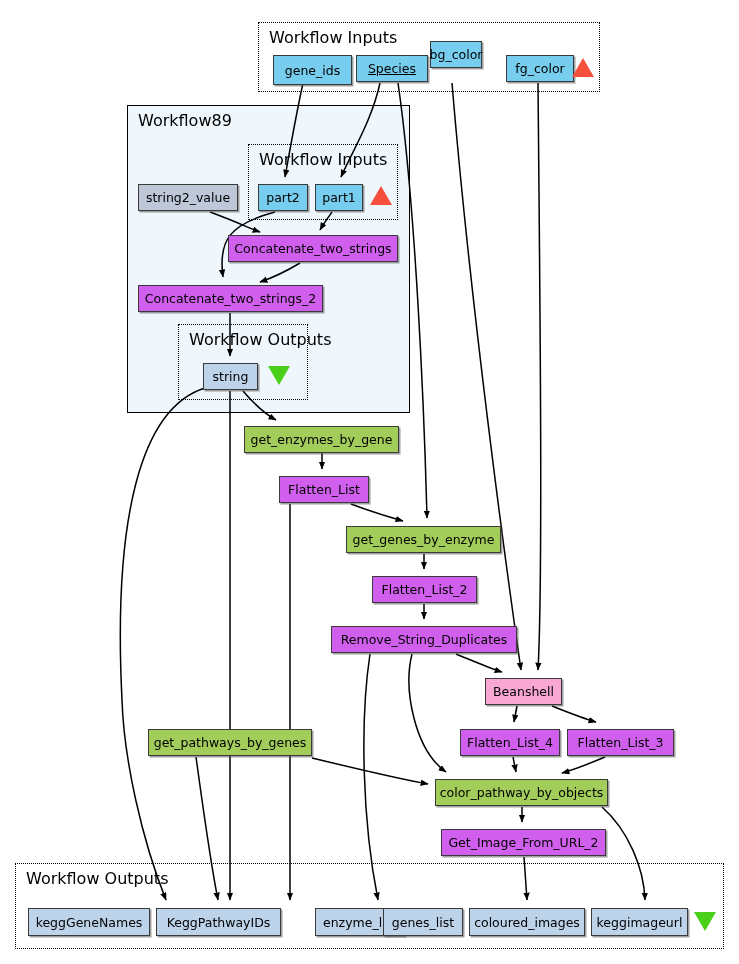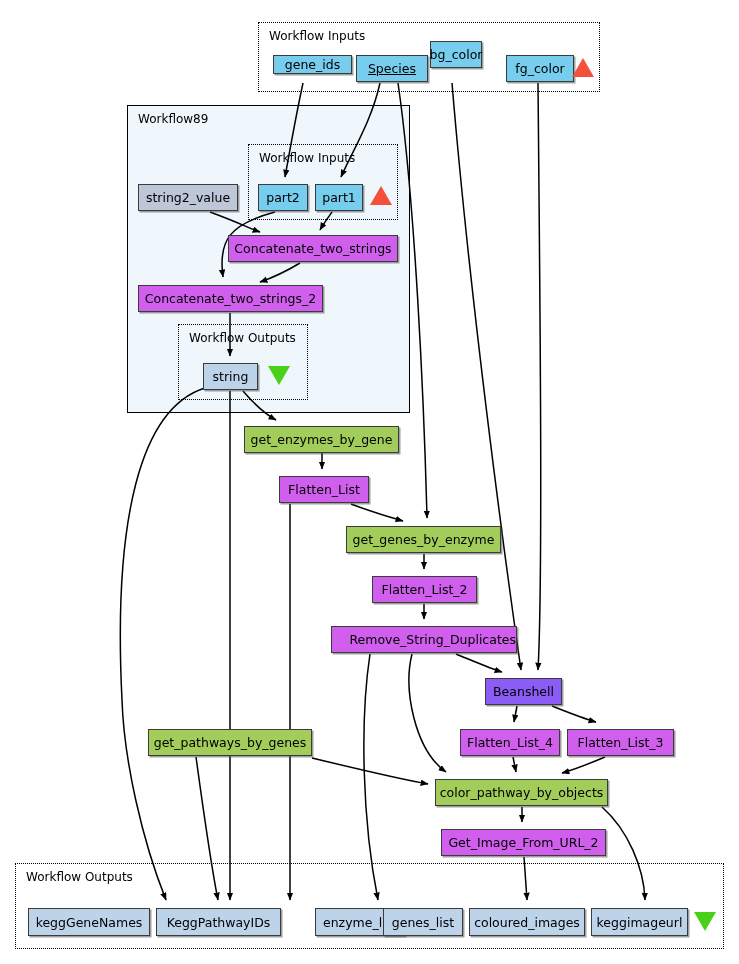--- a/index.html
+++ b/index.html
@@ -36,21 +36,21 @@
   .grp-dotted {
     border: 1.6px dotted #000000;
     background: transparent;
   }
   .grp-dotted-fill {
     border: 1.6px dotted #000000;
     background: #eff7fd;
   }
   .grp-label {
     position: absolute;
-    font-size: 12px;
+    font-size: 16px;
     color: #000000;
     white-space: nowrap;
     line-height: 1;
   }
   .node {
     position: absolute;
     box-sizing: border-box;
     border: 1px solid #000000;
     display: flex;
     align-items: center;
@@ -74,21 +74,21 @@
   }
   .n-proc {
     background: #a2cd5a;
     border-color: #3b3b3b;
   }
   .n-local {
     background: #d15fee;
     border-color: #3b3b3b;
   }
   .n-script {
-    background: #8b5cf6;
+    background: #f9a8d4;
     border-color: #3b3b3b;
   }
   .tri {
     position: absolute;
     width: 0;
     height: 0;
   }
   .tri-up {
     border-left: 11px solid transparent;
     border-right: 11px solid transparent;
@@ -189,21 +189,21 @@
 
       <path d="M522,807 L522,822"></path>
 
       <path d="M602,807 C628,830 644,868 645,900"></path>
 
       <path d="M524,857 L527,900"></path>
     </g>
   </svg>
 
   <div id="node-layer">
-      <div class="node n-port" style="left: 273px; top: 55px; width: 79px; height: 19px;">
+      <div class="node n-port" style="left: 273px; top: 55px; width: 79px; height: 30px;">
         <span>gene_ids</span>
       </div>
       <div class="node n-port" style="left: 356px; top: 55px; width: 72px; height: 27px; text-decoration: underline;">
         <span>Species</span>
       </div>
       <div class="node n-port" style="left: 430px; top: 41px; width: 52px; height: 27px;">
         <span>bg_color</span>
       </div>
       <div class="node n-port" style="left: 506px; top: 55px; width: 68px; height: 27px;">
         <span>fg_color</span>
@@ -231,21 +231,21 @@
       </div>
       <div class="node n-local" style="left: 279px; top: 476px; width: 90px; height: 27px;">
         <span>Flatten_List</span>
       </div>
       <div class="node n-proc" style="left: 346px; top: 526px; width: 155px; height: 27px; align-items: center;">
         <span>get_genes_by_enzyme</span>
       </div>
       <div class="node n-local" style="left: 372px; top: 576px; width: 105px; height: 27px;">
         <span>Flatten_List_2</span>
       </div>
-      <div class="node n-local" style="left: 331px; top: 626px; width: 186px; height: 27px; justify-content: flex-end;">
+      <div class="node n-local" style="left: 331px; top: 626px; width: 186px; height: 27px;">
         <span>Remove_String_Duplicates</span>
       </div>
       <div class="node n-script" style="left: 485px; top: 678px; width: 77px; height: 27px;">
         <span>Beanshell</span>
       </div>
       <div class="node n-local" style="left: 460px; top: 729px; width: 100px; height: 27px;">
         <span>Flatten_List_4</span>
       </div>
       <div class="node n-local" style="left: 567px; top: 729px; width: 107px; height: 27px;">
         <span>Flatten_List_3</span>

